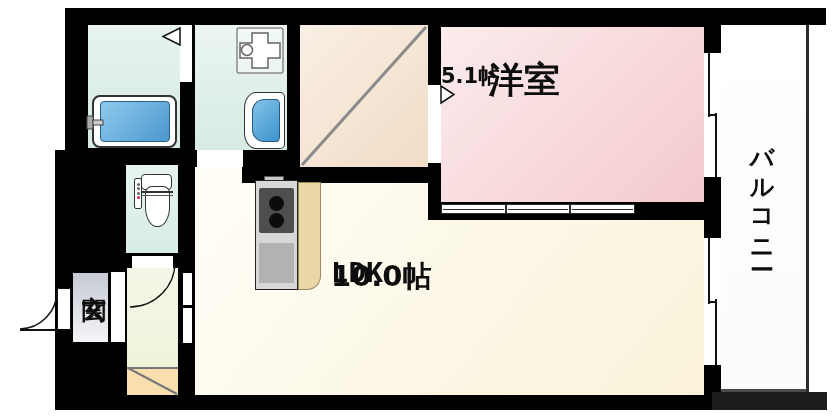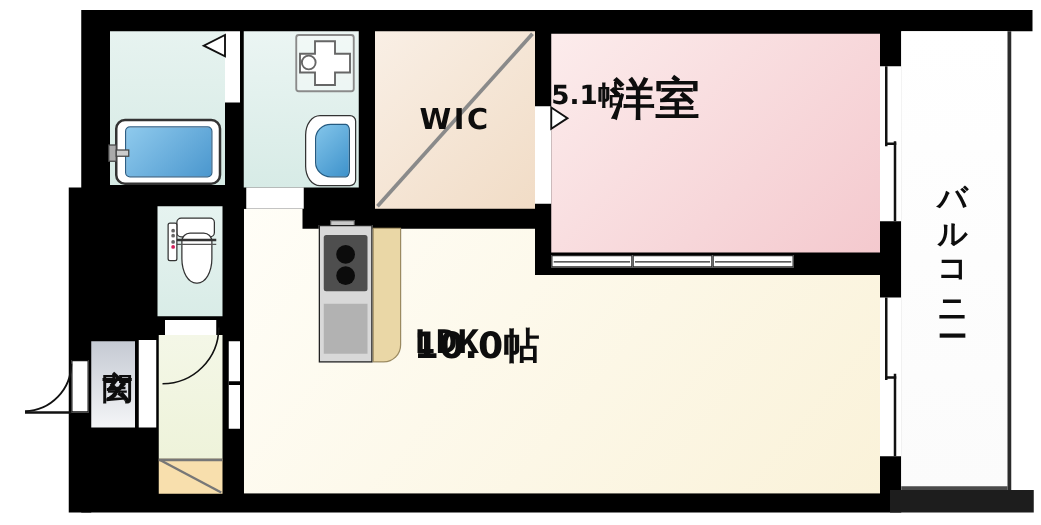--- a/index.html
+++ b/index.html
@@ -167,16 +167,15 @@
   </svg>
 
   <div class="t-western">
     <div class="nm">洋室</div>
     <div class="sz">5.1帖</div>
   </div>
   <div class="t-ldk">
     <div class="nm">LDK</div>
     <div class="sz">10.0帖</div>
   </div>
-  <div class="t-wic">WIC</div>
   <div class="t-bal">バルコニー</div>
   <div class="t-genkan">玄関</div>
 </div>
 
 </body></html>

